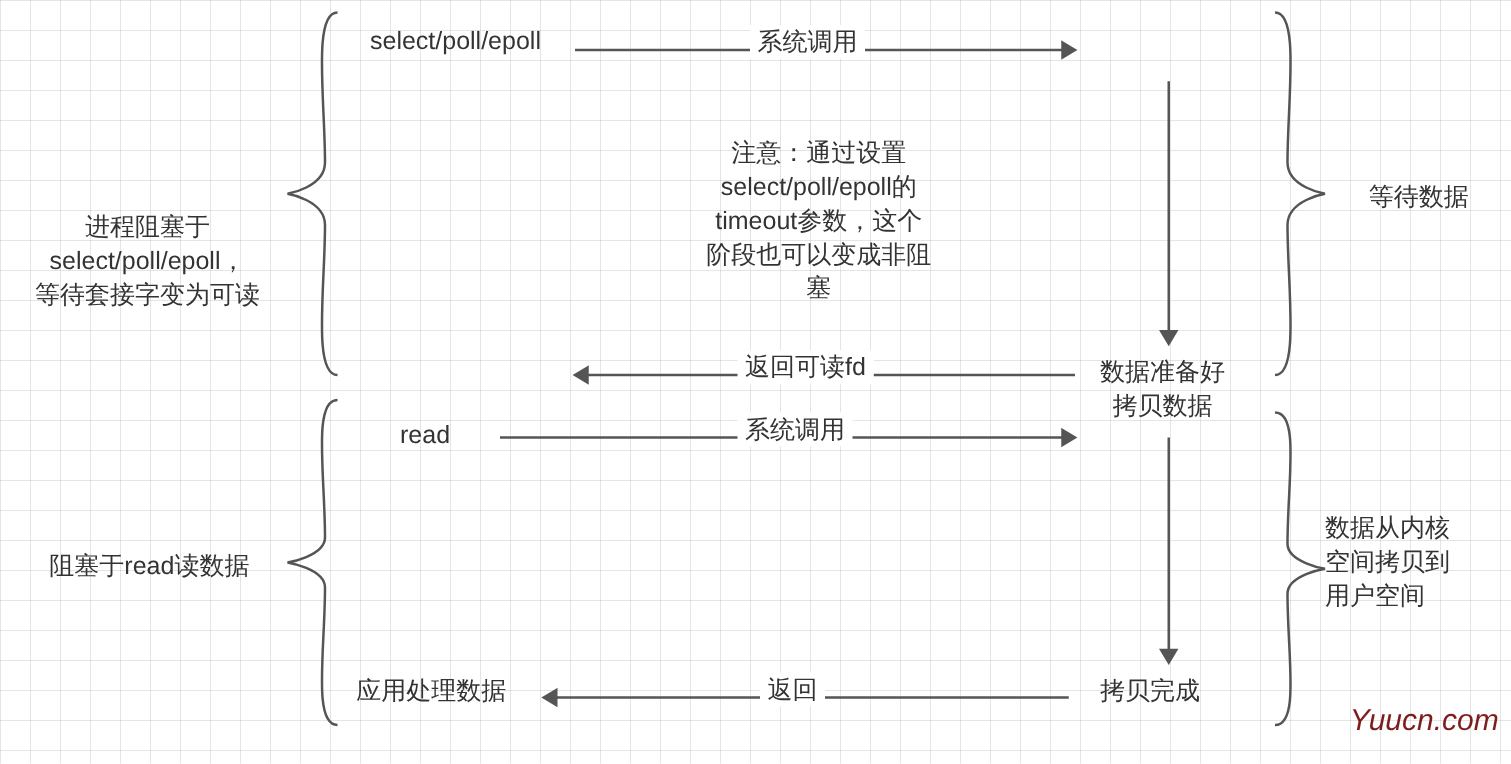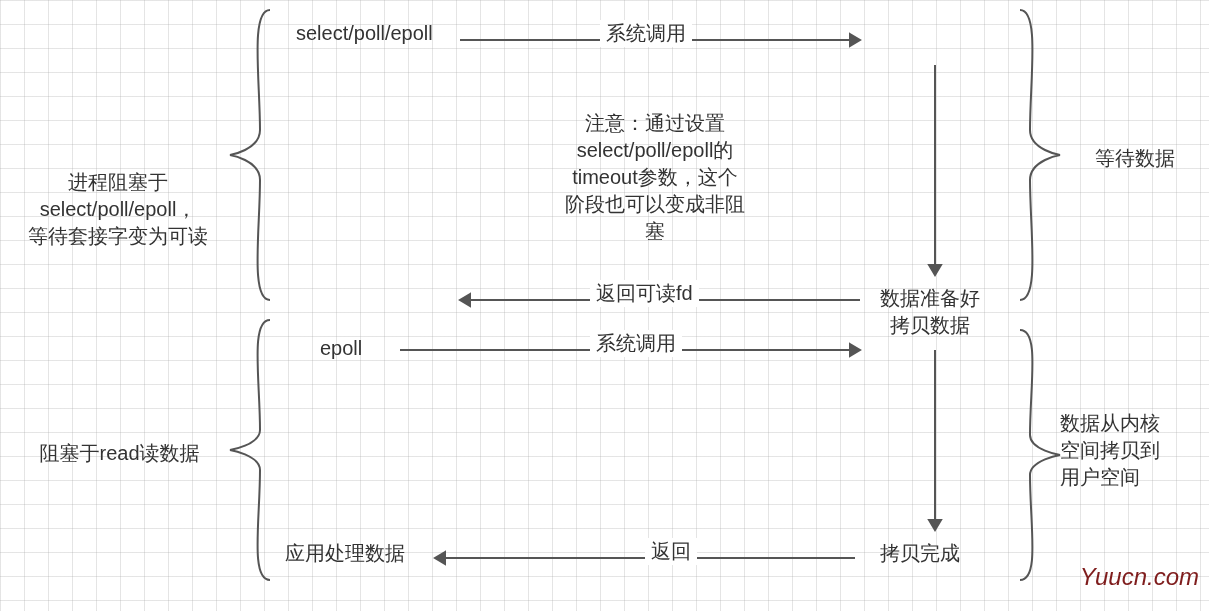--- a/index.html
+++ b/index.html
@@ -86,21 +86,21 @@
   <div class="label" style="left:1065px; top:145px; width:140px;">等待数据</div>
 
   <svg class="brace" style="left:1020px; top:330px;" width="40" height="250">
     <path d="M0,0 C20,0 10,55 10,105 C10,120 40,125 40,125 C40,125 10,130 10,145 C10,195 20,250 0,250"></path>
   </svg>
   <div class="label" style="left:1060px; top:410px; width:150px; text-align:left;">数据从内核
 空间拷贝到
 用户空间</div>
 
   <div class="label" style="left:280px; top:20px;margin-left:16px;">select/poll/epoll</div>
-  <div class="label" style="left:320px; top:335px;">epoll</div>
+  <div class="label" style="left:320px; top:335px;">read</div>
   <div class="label" style="left:285px; top:540px;">应用处理数据</div>
 
   <div class="label" style="left:880px; top:285px;">数据准备好
 拷贝数据</div>
   <div class="label" style="left:880px; top:540px;text-align:center;">拷贝完成</div>
 
   <div class="label" style="left:530px; top:110px; width:250px;">注意：通过设置
 select/poll/epoll的
 timeout参数，这个
 阶段也可以变成非阻
@@ -121,21 +121,21 @@
   <svg class="arrow" style="left:400px; top:340px;" width="460" height="20">
     <line x1="0" y1="10" x2="450" y2="10"></line>
     <polygon class="head" points="450,4 460,10 450,16"></polygon>
   </svg>
   <div class="arrow-label-bg" style="left:590px; top:330px;">系统调用</div>
 
   <svg class="arrow" style="left:435px; top:548px;" width="420" height="20">
     <line x1="10" y1="10" x2="420" y2="10"></line>
     <polygon class="head" points="10,4 0,10 10,16"></polygon>
   </svg>
-  <div class="arrow-label-bg" style="left:645px; top:538px;">返回</div>
+  <div class="arrow-label-bg" style="left:608px; top:538px;">返回</div>
 
   <svg class="arrow" style="left:925px; top:65px;" width="20" height="210">
     <line x1="10" y1="0" x2="10" y2="200"></line>
     <polygon class="head" points="4,200 10,210 16,200"></polygon>
   </svg>
   <svg class="arrow" style="left:925px; top:350px;" width="20" height="180">
     <line x1="10" y1="0" x2="10" y2="170"></line>
     <polygon class="head" points="4,170 10,180 16,170"></polygon>
   </svg>
 

